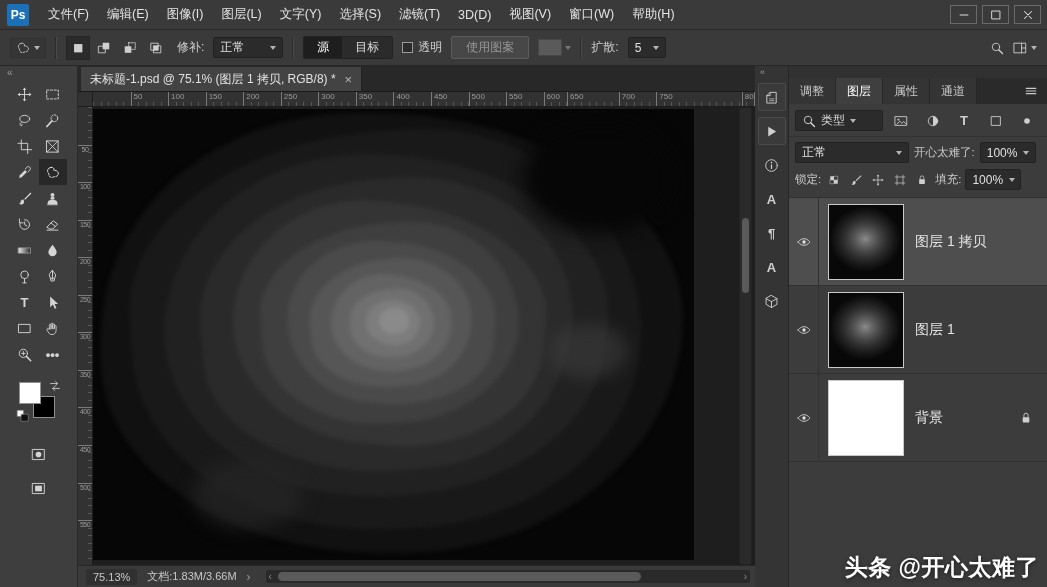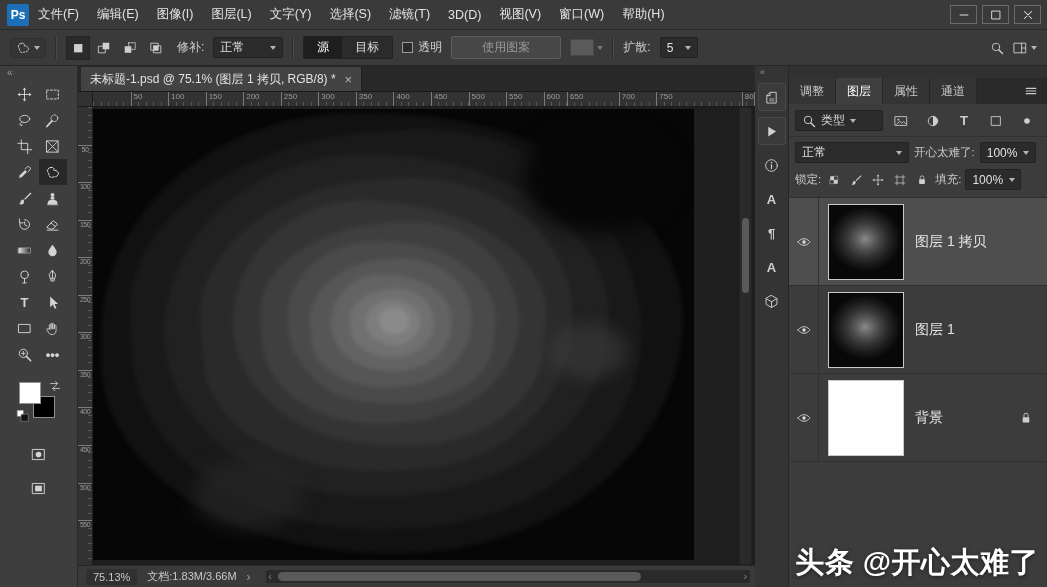--- a/index.html
+++ b/index.html
@@ -3,21 +3,21 @@
 <meta charset="utf-8">
 <style>
   *{box-sizing:border-box;margin:0;padding:0}
   body{margin:0;background:#1a1a1a;font-family:"Liberation Sans",sans-serif;-webkit-font-smoothing:antialiased}
   .app{position:relative;width:1047px;height:587px;background:#3c3c3c;overflow:hidden;color:#d6d6d6;font-size:12px;user-select:none}
   svg{display:block}
   button{font-family:inherit;cursor:default}
 
   
   .menubar{height:30px;background:#3a3a3a;border-bottom:1px solid #292929;display:flex;align-items:center;padding-left:7px}
-  .ps-logo{width:22px;height:22px;background:#1c70b8;color:#fff;font-weight:bold;font-size:12px;display:flex;align-items:center;justify-content:center;border-radius:2px;}
+  .ps-logo{width:22px;height:22px;background:#1c70b8;color:#fff;font-weight:bold;font-size:12px;display:flex;align-items:center;justify-content:center;border-radius:2px;margin-right:10px}
   .menus{display:flex;height:100%;align-items:center}
   .menu-item{padding:0 9px;font-size:12.5px;color:#e3e3e3;height:100%;display:flex;align-items:center}
   .win-controls{margin-left:auto;display:flex;gap:5px;padding-right:6px}
   .winbtn{width:27px;height:19px;background:transparent;border:1px solid #6a6a6a;color:#ddd;display:flex;align-items:center;justify-content:center;padding:0}
 
   
   .optionsbar{height:36px;background:#3a3a3a;border-bottom:1px solid #262626;display:flex;align-items:center;gap:9px;padding:0 10px}
   .vsep{width:2px;height:22px;border-left:1px solid #2c2c2c;border-right:1px solid #4a4a4a}
   .tool-preset{display:flex;align-items:center;gap:4px;padding:2px 5px;border:1px solid #303030;background:#353535;border-radius:2px;color:#d8d8d8}
   .combine{display:flex;gap:2px}
@@ -26,21 +26,21 @@
   .opt-label{color:#cfcfcf}
   .select{display:inline-flex;align-items:center;justify-content:space-between;background:#2b2b2b;border:1px solid #222;border-radius:2px;height:21px;padding:0 6px;gap:6px;color:#e0e0e0;font-size:12px}
   .select.small{width:70px}
   .select.tiny{width:38px}
   .caret{width:0;height:0;border-left:3.5px solid transparent;border-right:3.5px solid transparent;border-top:4px solid #b5b5b5;display:inline-block;flex:none}
   .segmented{display:flex;background:#2b2b2b;border:1px solid #222;border-radius:2px;overflow:hidden;height:23px}
   .seg{background:transparent;border:none;color:#ddd;padding:0 13px;font-size:12px}
   .seg.active{background:#1e1e1e;color:#fff}
   .chk{display:flex;align-items:center;gap:5px;color:#cfcfcf}
   .checkbox{width:11px;height:11px;border:1px solid #9a9a9a;background:#2b2b2b;display:inline-block}
-  .btn-disabled{background:#474747;border:1px solid #5c5c5c;color:#969696;height:23px;padding:0 30px;border-radius:2px;font-size:12px}
+  .btn-disabled{background:#474747;border:1px solid #5c5c5c;color:#969696;height:23px;padding:0 14px;border-radius:2px;font-size:12px}
   .pattern-pick{display:flex;align-items:center;gap:3px;opacity:.5}
   .swatchbox{width:24px;height:17px;background:#7a7a7a;border:1px solid #555;display:inline-block}
   .iconbtn{background:none;border:none;color:#d0d0d0;display:flex;align-items:center}
   .workspace{display:flex;align-items:center;gap:4px;color:#d0d0d0}
   .spacer{flex:1}
 
   
   .main{display:flex;height:521px}
 
   
@@ -116,21 +116,21 @@
   .layerlist{flex:1;overflow:hidden}
   .layer-row{height:88px;display:flex;align-items:center;border-bottom:1px solid #313131}
   .layer-row.selected{background:#4e4e4e}
   .eyecell{width:30px;height:100%;display:flex;align-items:center;justify-content:center;border-right:1px solid #313131;color:#ddd}
   .thumb{width:76px;height:76px;margin:0 11px 0 9px;border:1px solid #c9c9c9;flex:none}
   .thumb.clouds{background-color:#000;background-image:radial-gradient(ellipse 55% 50% at 49% 46%,#8a8a8a 0%,#757575 10%,#5d5d5d 22%,#454545 36%,#2e2e2e 52%,#191919 70%,#080808 88%)}
   .thumb.white{background:#fff}
   .layername{font-size:14px;color:#e3e3e3;flex:1}
   .locked{margin-right:14px;color:#cfcfcf}
 
-  .watermark{position:absolute;right:8px;bottom:4px;font-size:29px;font-weight:bold;color:#fff;letter-spacing:.5px;text-shadow:0 1px 4px rgba(0,0,0,.55);z-index:50}
+  .watermark{position:absolute;right:8px;bottom:4px;font-size:23px;font-weight:bold;color:#fff;letter-spacing:.5px;text-shadow:0 1px 4px rgba(0,0,0,.55);z-index:50}
 </style>
 </head>
 <body>
 
 <div class="app">
 
   <div class="menubar">
     <div class="ps-logo">Ps</div>
     <div class="menus">
 

